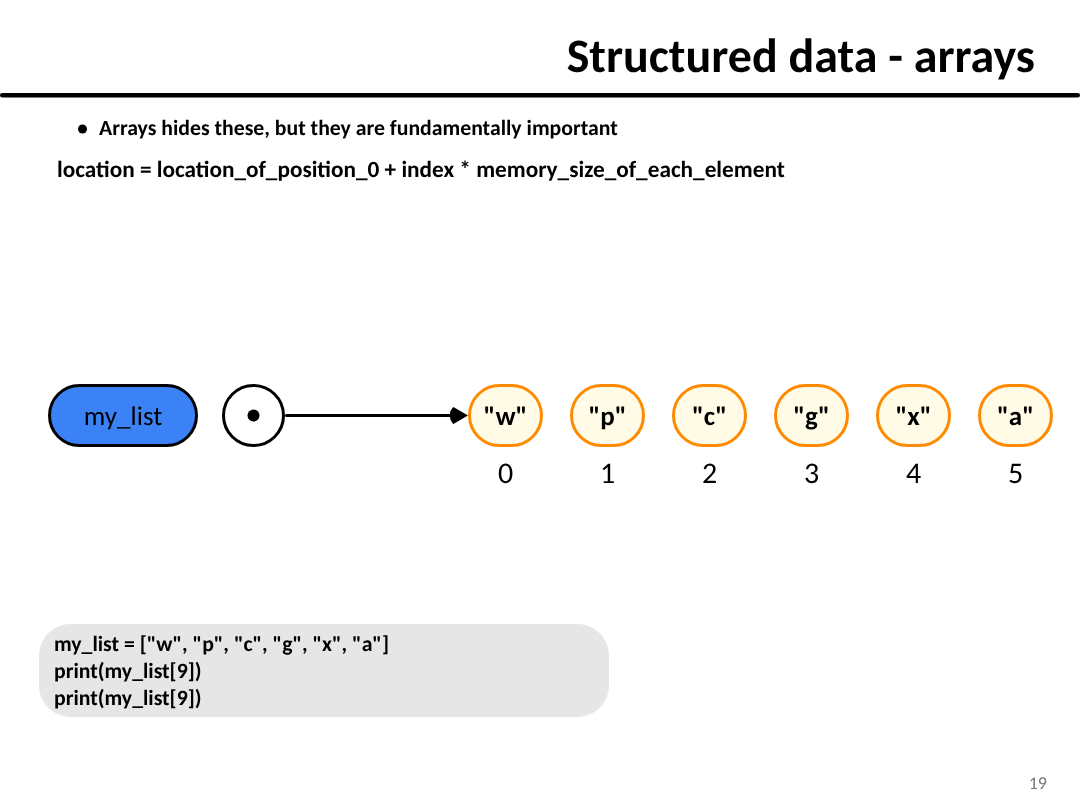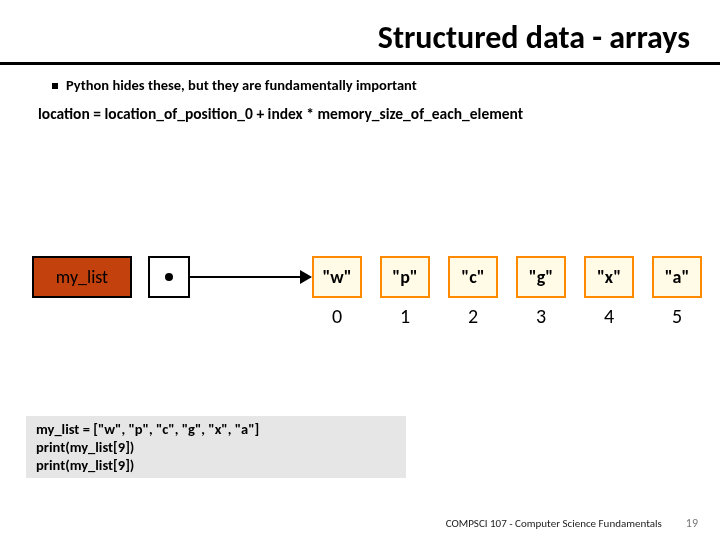--- a/index.html
+++ b/index.html
@@ -1,29 +1,29 @@
 <!DOCTYPE html>
 <html><head>
 <meta charset="utf-8">
 <style>
-  * { box-sizing: border-box; margin: 0; padding: 0; }
+  * { box-sizing: border-box; margin: 0; padding: 0; border-radius: 21px; }
   html, body { width: 720px; height: 540px; background: #fff; font-family: Calibri, Arial, sans-serif; overflow: hidden; }
   .slide { position: relative; width: 720px; height: 540px; }
   .title-bar { position: absolute; top: 18px; right: 30px; font-size: 32px; font-weight: bold; color: #000; }
   .rule { position: absolute; top: 62px; left: 0; width: 720px; height: 3px; background: #000; }
   .content { position: absolute; top: 76px; left: 18px; right: 18px; }
   .l1 { display: flex; align-items: flex-start; gap: 8px; margin-bottom: 6px; }
   .l1 .b { width: 8px; height: 8px; background: #000; margin-top: 7px; }
   .l1 .t { font-size: 20px; }
   .l2 { display: flex; align-items: flex-start; gap: 8px; margin-left: 34px; margin-bottom: 2px; }
   .l2 .b { width: 6px; height: 6px; background: #000; margin-top: 7px; }
   .l2 .t { font-size: 14.5px; font-weight: bold; }
   .formula { margin-left: 20px; margin-top: 10px; font-size: 15.5px; font-weight: bold; }
   .diagram { position: absolute; top: 256px; left: 32px; }
-  .varbox { position: absolute; top: 0; left: 0; width: 100px; height: 42px; border: 2px solid #000; display: flex; align-items: center; justify-content: center; font-size: 18px; background: #c2410c; }
+  .varbox { position: absolute; top: 0; left: 0; width: 100px; height: 42px; border: 2px solid #000; display: flex; align-items: center; justify-content: center; font-size: 18px; background: #3b82f6; }
   .ptrbox { position: absolute; top: 0; left: 116px; width: 42px; height: 42px; border: 2px solid #000; display: flex; align-items: center; justify-content: center; }
   .dot { width: 8px; height: 8px; border-radius: 50%; background: #000; }
   .arrowline { position: absolute; top: 20px; left: 158px; width: 112px; height: 2px; background: #000; }
   .arrowhead { position: absolute; top: 14px; left: 268px; width: 0; height: 0; border-left: 12px solid #000; border-top: 7px solid transparent; border-bottom: 7px solid transparent; }
   .cells { position: absolute; top: 0; left: 280px; display: flex; gap: 18px; }
   .cell { width: 50px; height: 42px; border: 2px solid #ff8a00; background: #fffbe6; display: flex; align-items: center; justify-content: center; font-size: 18px; font-weight: bold; }
   .idxrow { position: absolute; top: 48px; left: 280px; display: flex; gap: 18px; }
   .idx { width: 50px; text-align: center; font-size: 20px; }
   .codebox { position: absolute; top: 416px; left: 26px; width: 380px; height: 62px; background: #e6e6e6; padding: 4px 10px; font-size: 14.5px; line-height: 1.25; font-weight: bold; }
   .codebox div { white-space: pre; }
@@ -35,21 +35,21 @@
 
 <div class="slide">
 
   <div class="title-bar">Structured data - arrays</div>
   <div class="rule"></div>
 
   <div class="content">
 
     <div class="l2">
       <div class="b"></div>
-      <div class="t">Python hides these, but they are fundamentally important</div>
+      <div class="t">Arrays hides these, but they are fundamentally important</div>
     </div>
 
     <div class="formula">location = location_of_position_0 + index * memory_size_of_each_element</div>
   </div>
 
   <div class="diagram">
     <div class="varbox">my_list</div>
     <div class="ptrbox">
       <div class="dot"></div>
     </div>
@@ -73,17 +73,16 @@
     </div>
   </div>
 
   <div class="codebox">
     <div>my_list = ["w", "p", "c", "g", "x", "a"]</div>
     <div>print(my_list[9])</div>
     <div>print(my_list[9])</div>
   </div>
 
   <div class="footer">
-    <span>COMPSCI 107 - Computer Science Fundamentals</span>
     <span class="pagenum">19</span>
   </div>
 
 </div>
 
 </body></html>

